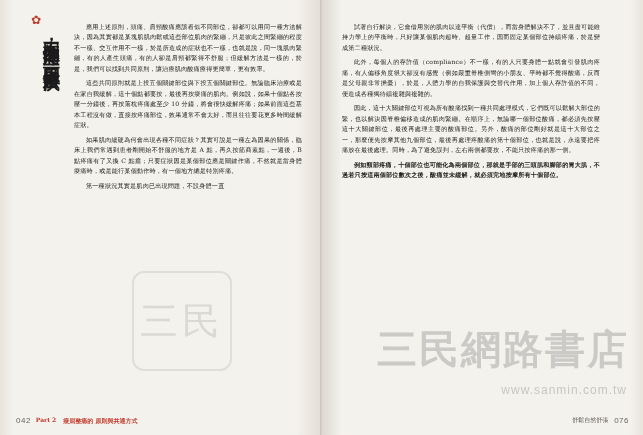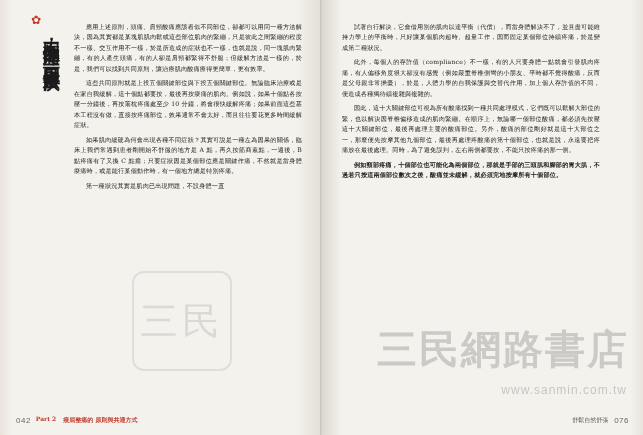--- a/index.html
+++ b/index.html
@@ -103,21 +103,21 @@
     right:16px;bottom:38px;
     color:rgba(110,110,110,.34);
     font-family:"Liberation Sans",sans-serif;
     font-size:12px;
     letter-spacing:1px;
   }
   
   .footer-left{
     position:absolute;
     left:16px;bottom:10px;
-    display:flex;align-items:flex-start;gap:5px;
+    display:flex;align-items:center;gap:5px;
   }
   .folio{
     font-family:"Liberation Sans",sans-serif;
     font-size:8px;color:#6a6660;letter-spacing:.5px;
   }
   .part-badge{
     color:#c0392b;
     font-family:"DejaVu Serif","Liberation Serif",serif;
     font-size:6px;font-weight:bold;
     line-height:1.05;

